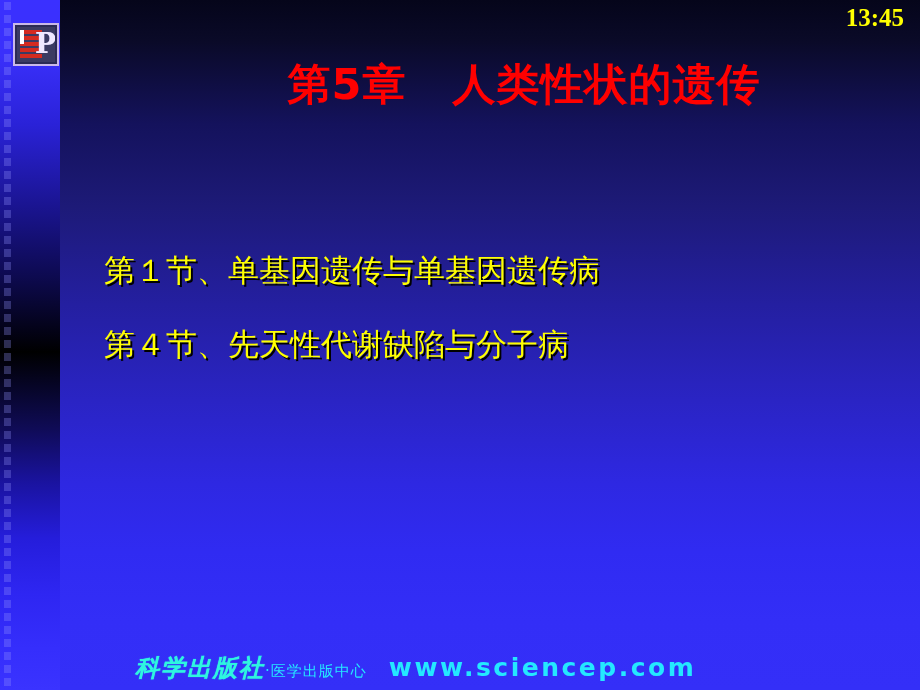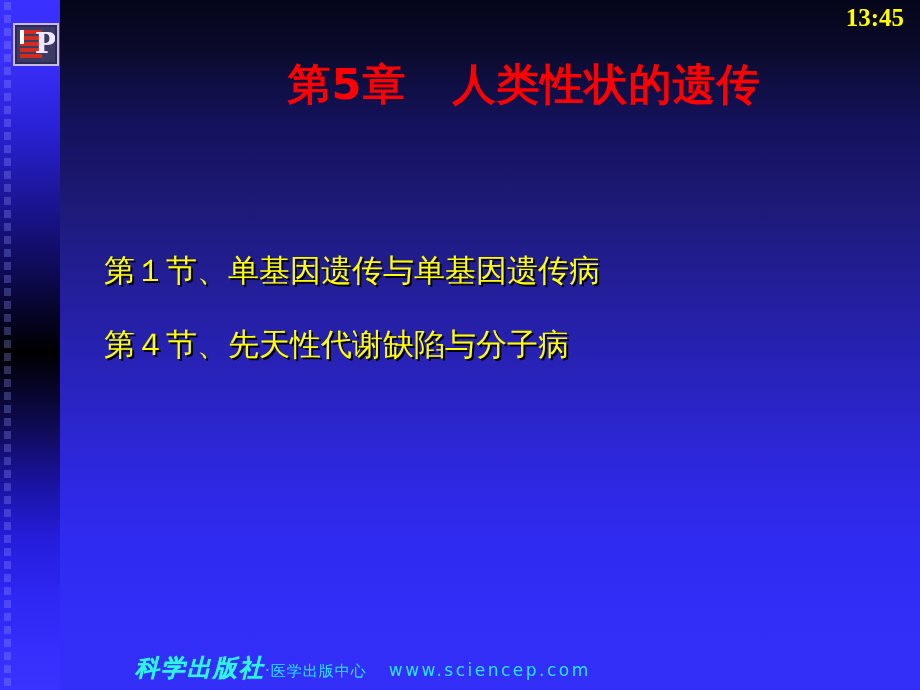--- a/index.html
+++ b/index.html
@@ -194,24 +194,25 @@
     text-shadow: 0 0 1px #2ef5e0;
   }
   #publisher-sub {
     color: #24e8ff;
     font-size: 15px;
     letter-spacing: 1px;
     font-family: "DejaVu Sans", "Liberation Sans", sans-serif;
   }
   #publisher-url {
     color: #24e8ff;
-    font-size: 17px;
+    font-size: 25px;
     margin-left: 22px;
     letter-spacing: 2.5px;
     font-family: "DejaVu Sans", "Liberation Sans", sans-serif;
+    font-weight: bold;
   }
 </style>
 </head>
 <body>
 
 <div id="slide">
 
   <div id="left-strip">
     <div id="perforations">
         <div class="perf" style="top: 2px;"></div>

